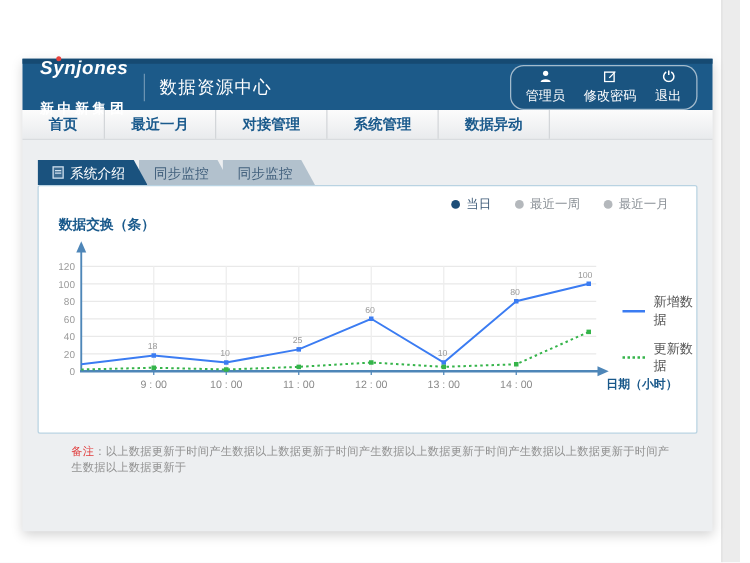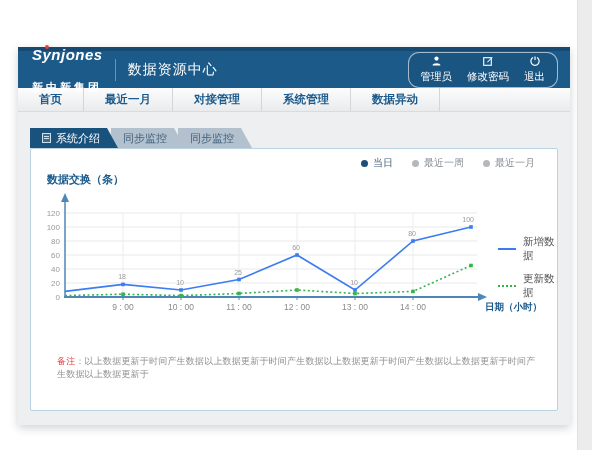--- a/index.html
+++ b/index.html
@@ -33,21 +33,21 @@
   .tabs { display:flex; margin:16px 0 0 12px; height:20px; }
   .tab { display:flex; align-items:center; gap:5px; padding:0 18px 0 12px; font-size:11px; font-weight:normal;
          clip-path:polygon(0 0, calc(100% - 11px) 0, 100% 100%, 0 100%); filter:drop-shadow(2px 0 0 rgba(255,255,255,.6)); cursor:pointer; }
   .tab.active { background:#1a527e; color:#fff; position:relative; z-index:3; }
   .tab.inactive { background:#b2c1cd; color:#44627e; margin-left:-7px; }
   .tab.z2{ z-index:2; } .tab.z1{ z-index:1; }
   .doc-ico { width:9px; height:10px; border:1px solid #cfe0ee; background:rgba(255,255,255,.15); position:relative; }
   .doc-ico::before { content:""; position:absolute; left:1px; top:2px; width:5px; height:1px; background:#cfe0ee; box-shadow:0 2px 0 #cfe0ee; }
 
   
-  .panel { position:relative; margin:0 12px; height:263px; background:#fff; border:1px solid #b9d3e2; border-radius:2px; }
+  .panel { position:relative; margin:0 12px; height:199px; background:#fff; border:1px solid #b9d3e2; border-radius:2px; }
 
   .radios { position:absolute; top:7px; right:22px; display:flex; gap:19px; }
   .radio { display:flex; align-items:center; gap:5px; font-size:10px; cursor:pointer; }
   .radio .dot { width:7px; height:7px; border-radius:50%; }
   .radio.sel .dot { background:#1d4e78; }
   .radio.sel { color:#3d5a77; }
   .radio.unsel .dot { background:#b4b8bc; }
   .radio.unsel { color:#8a9096; }
 
   .ylabel { position:absolute; top:23px; left:16px; font-size:11px; font-weight:bold; color:#1a5a8c;text-align:right; }

